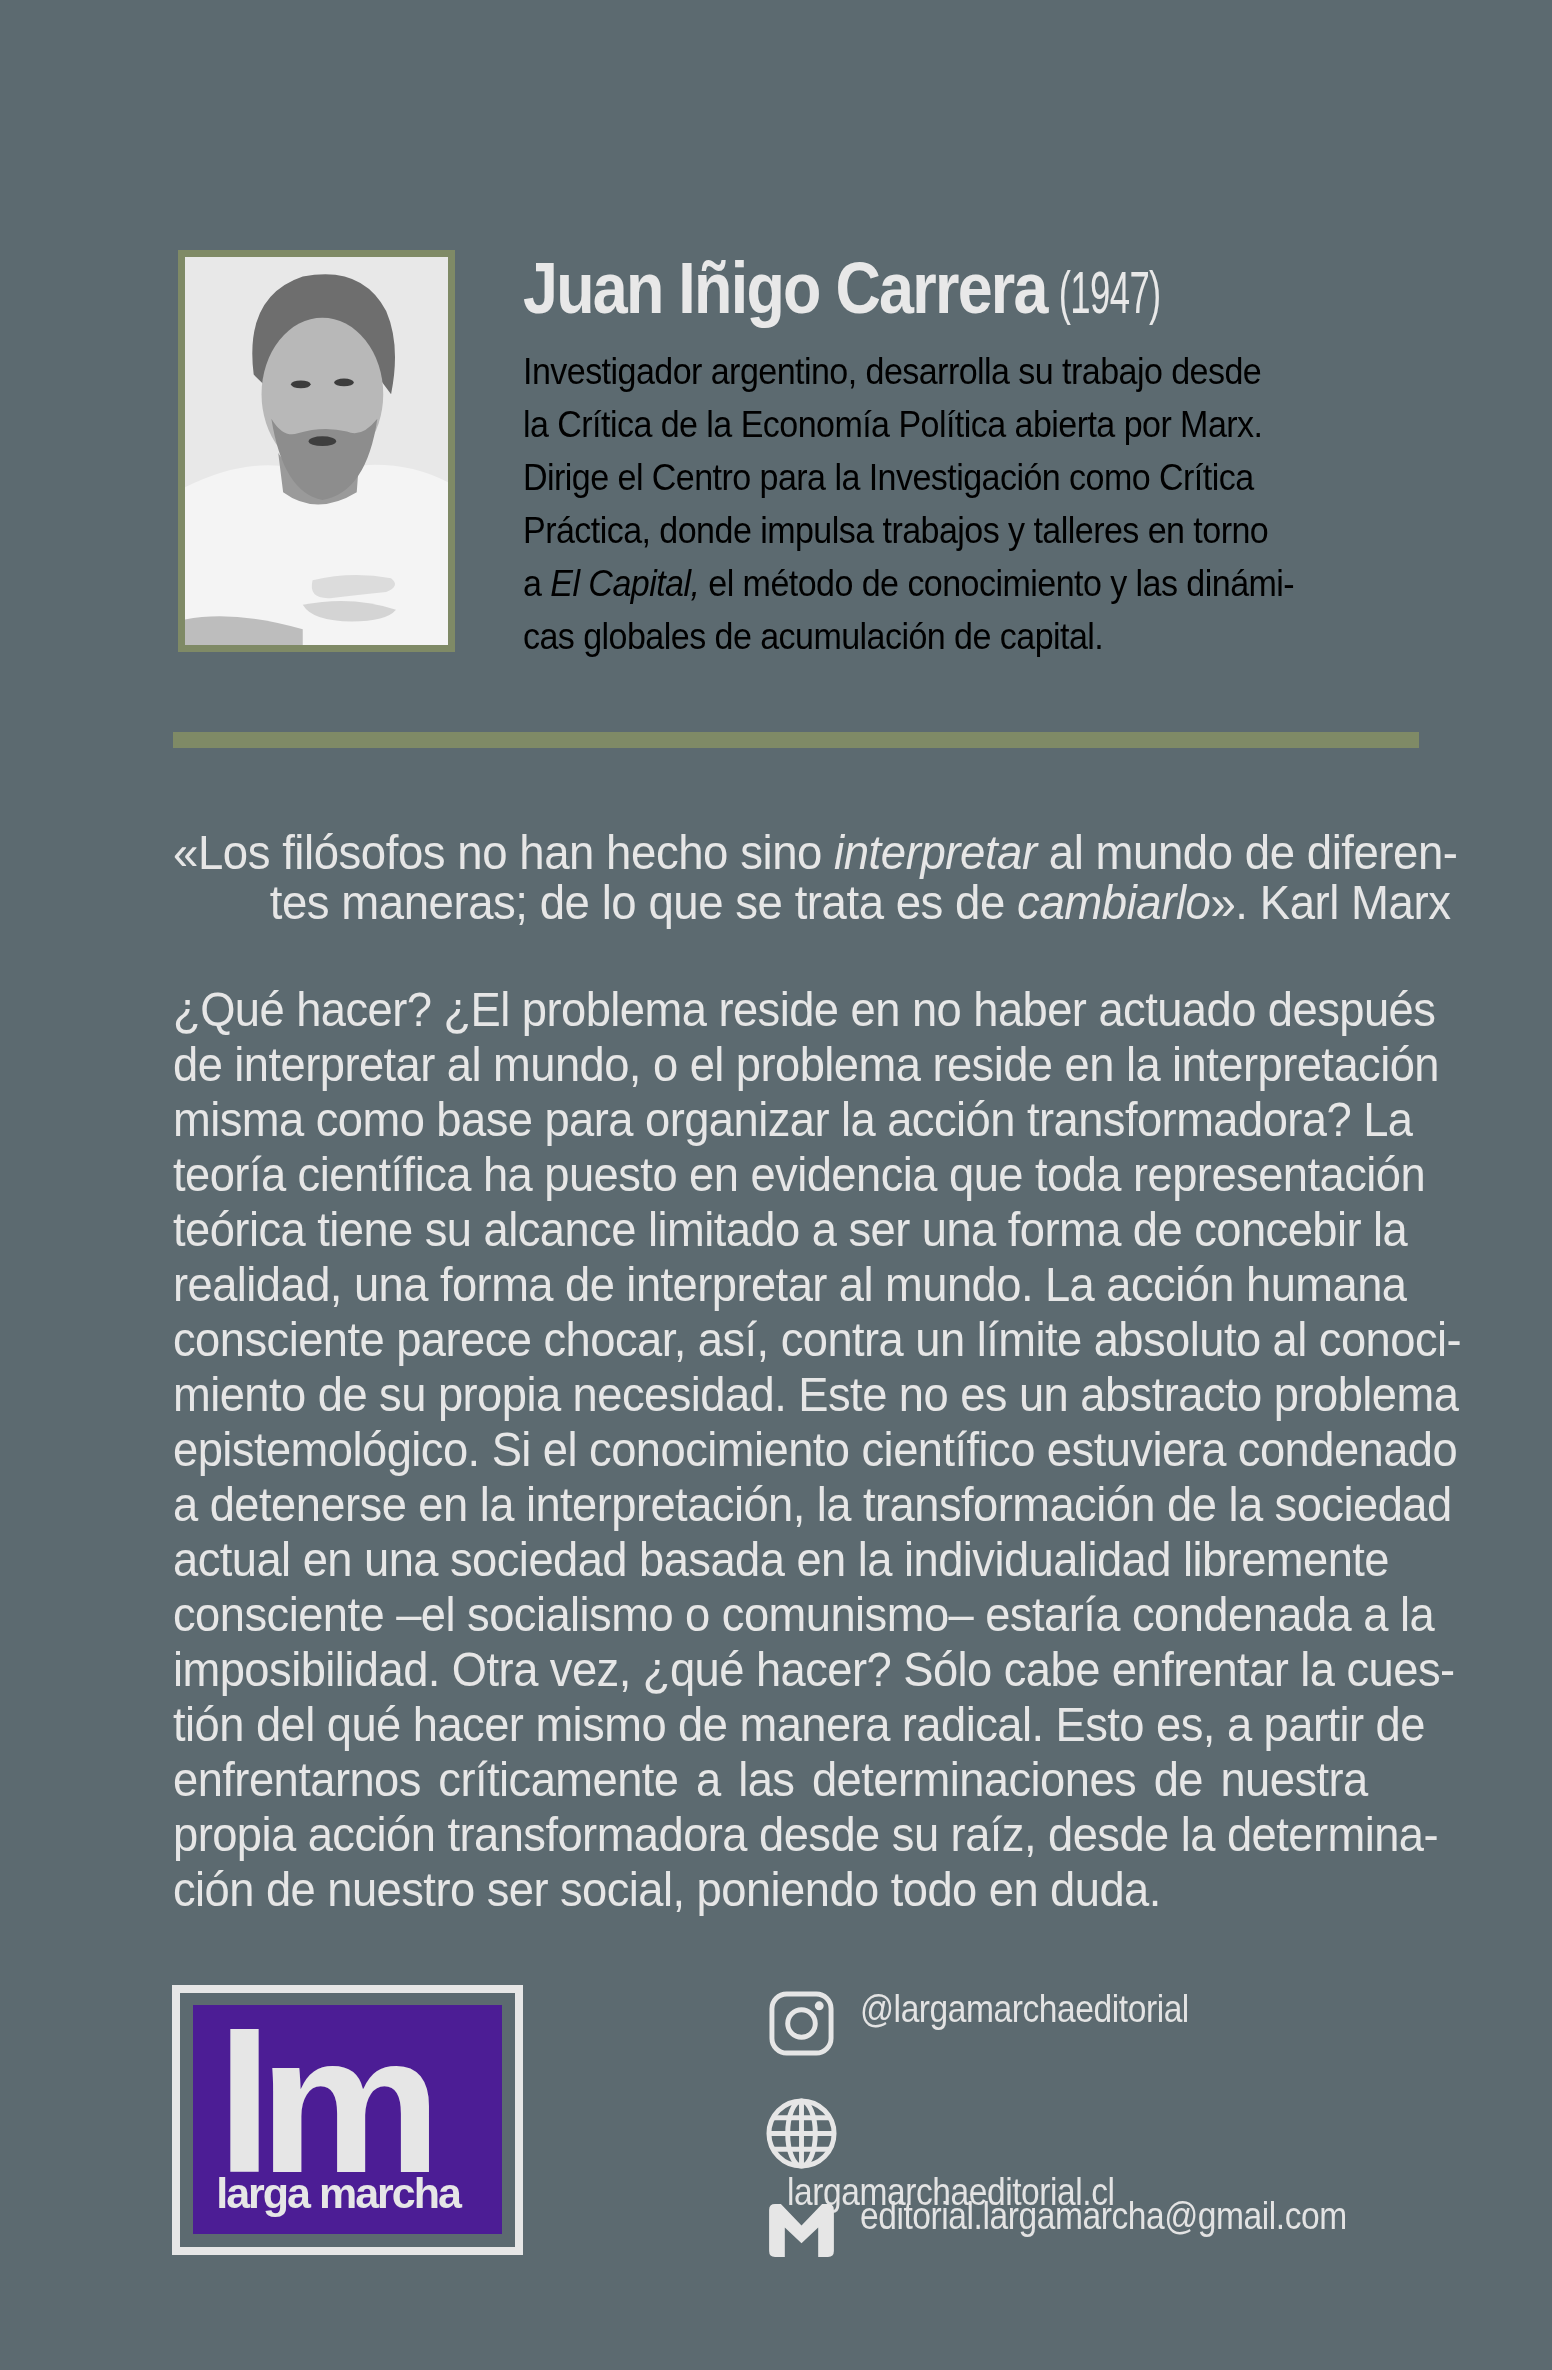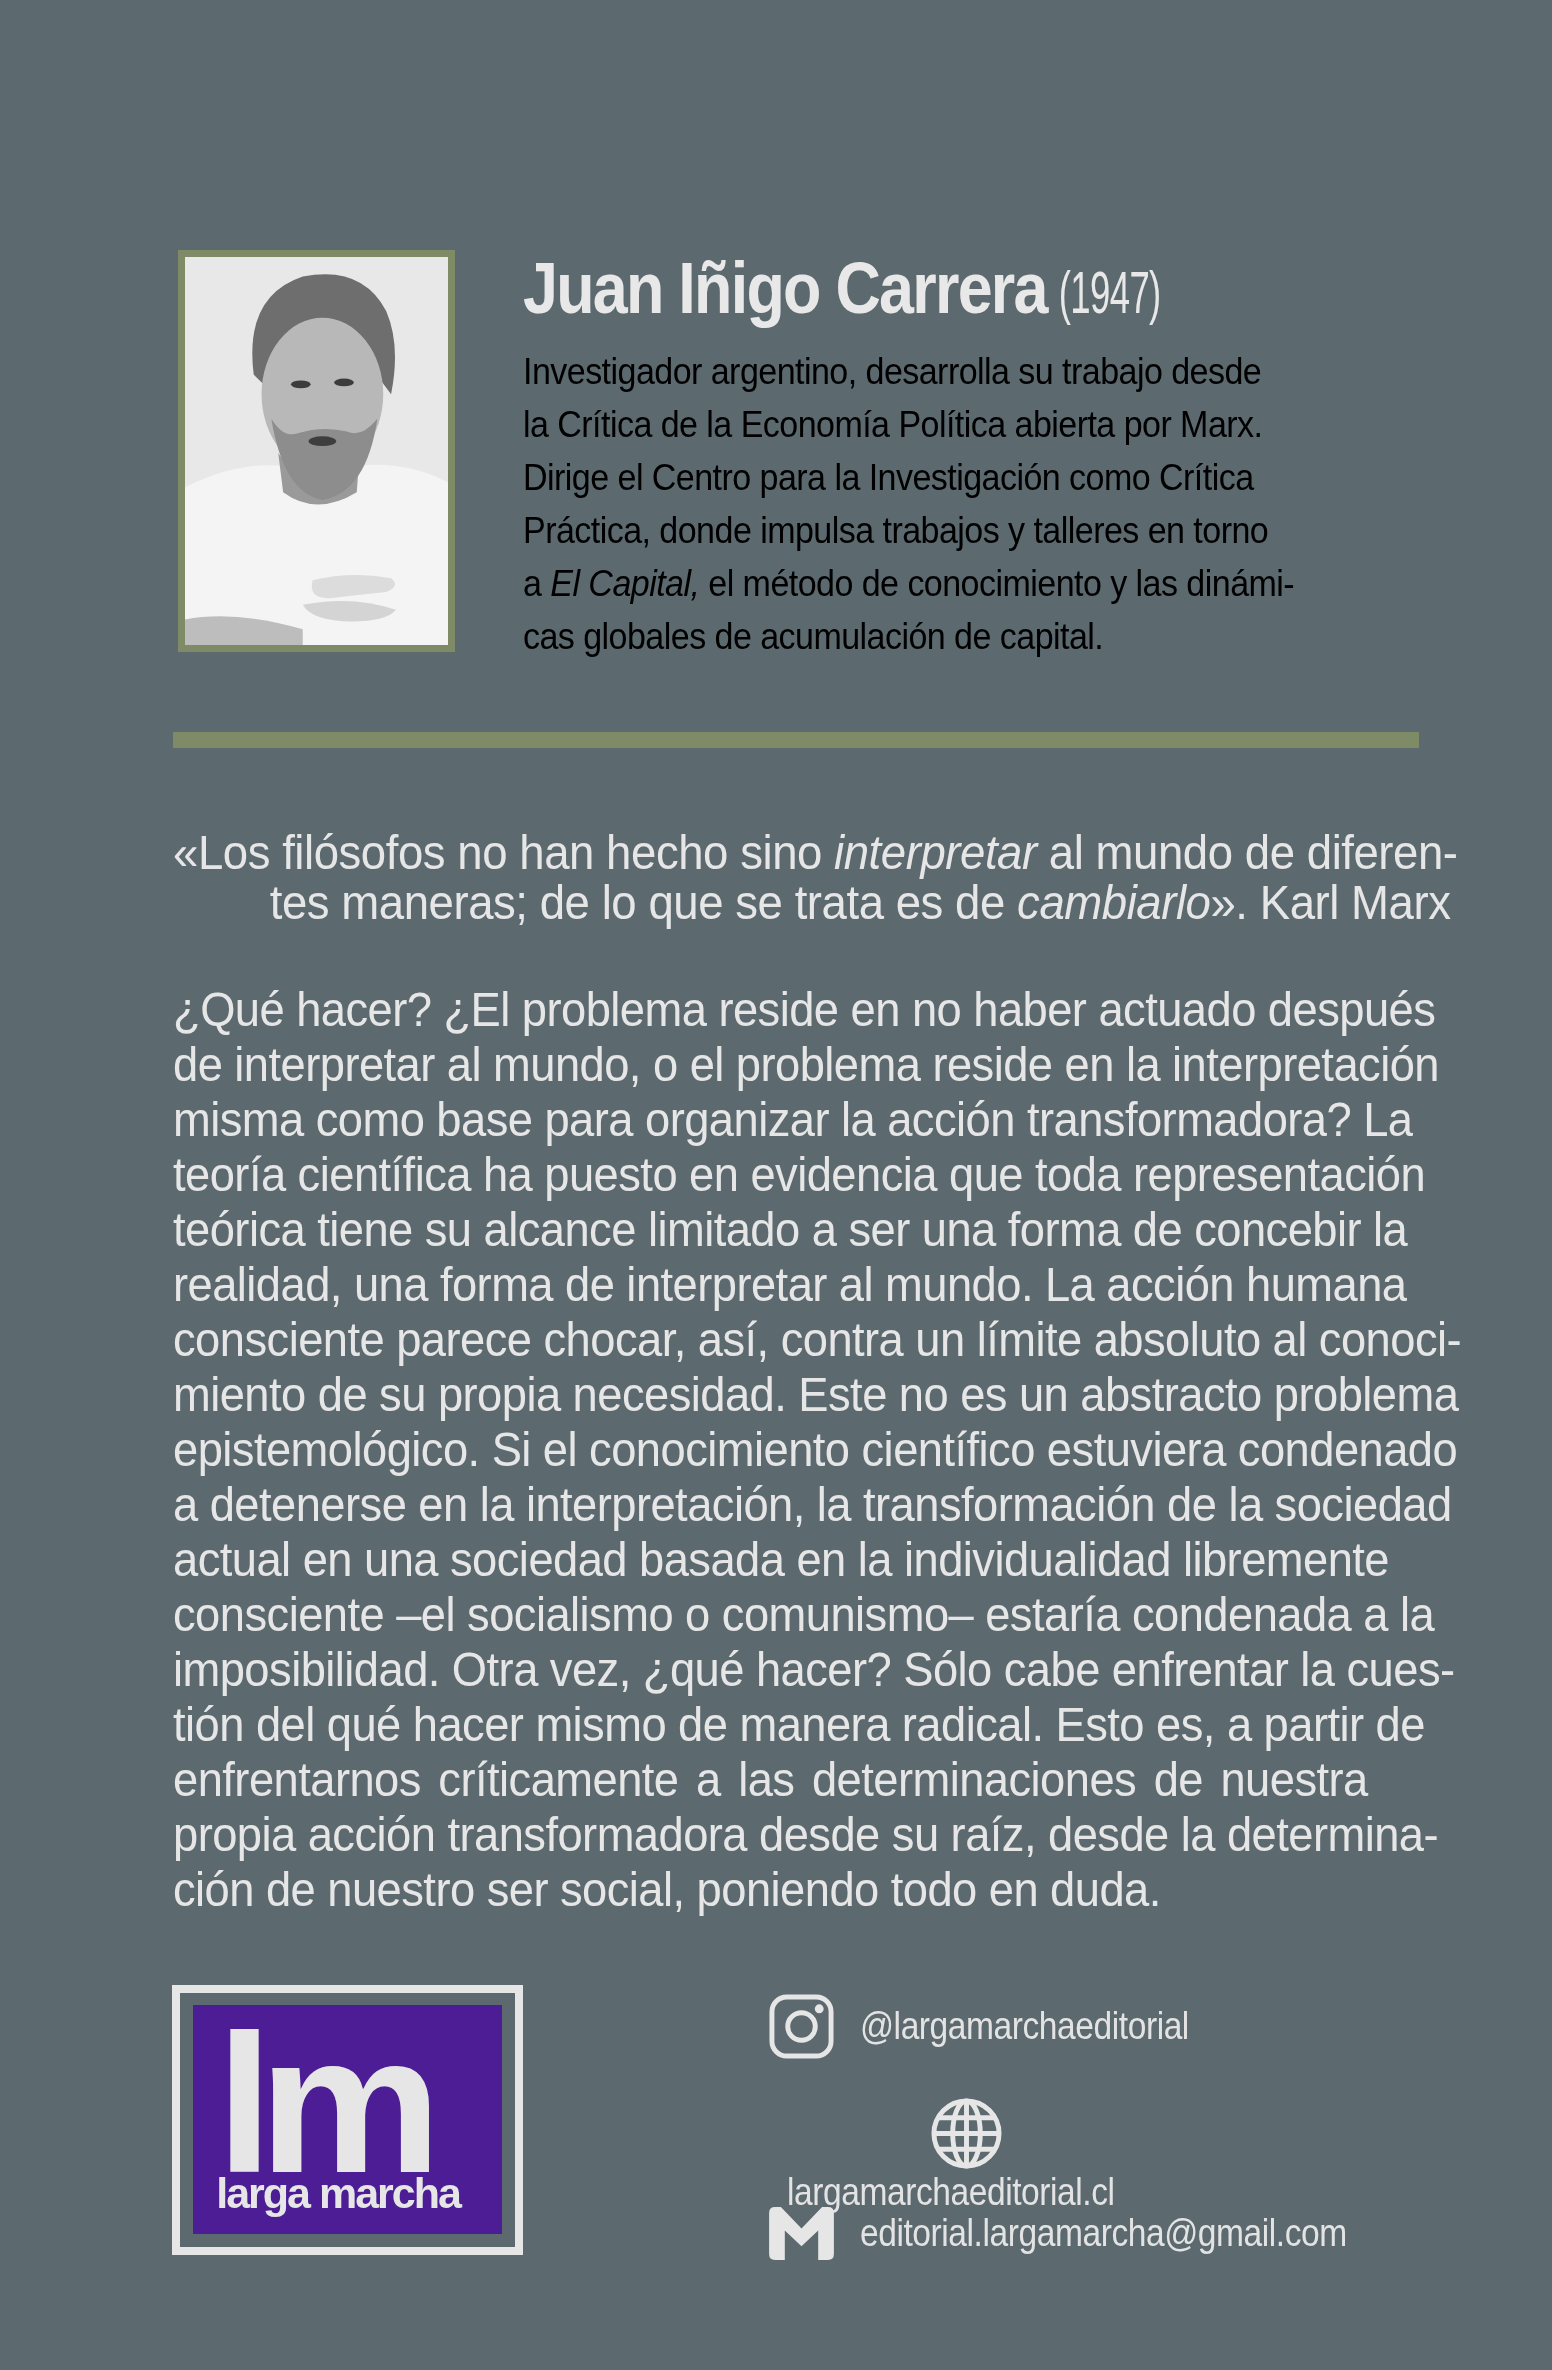--- a/index.html
+++ b/index.html
@@ -81,21 +81,21 @@
   }
   .logo-text {
     position: absolute; left: 23.5px; top: 165px;
     font-family: "Liberation Sans", sans-serif; font-weight: bold;
     font-size: 43px; line-height: 47px; letter-spacing: -2px;
     color: #e6e6e6; white-space: nowrap;
   }
 
   
   .contact-row {
-    left: 765px; height: 78px; display: flex; align-items: center;
+    left: 765px; height: 78px; display: flex; 
   }
   .contact-icon { width: 73px; height: 73px; display: flex; align-items: center; justify-content: center; }
   .contact-icon svg { display: block; }
   .contact-text {
     margin-left: 21.6px; font-size: 39px; letter-spacing: -0.5px;
     white-space: nowrap; transform: scaleX(0.86); transform-origin: left center;
     color: #e3e3e3;
   }
 </style>
 </head>

